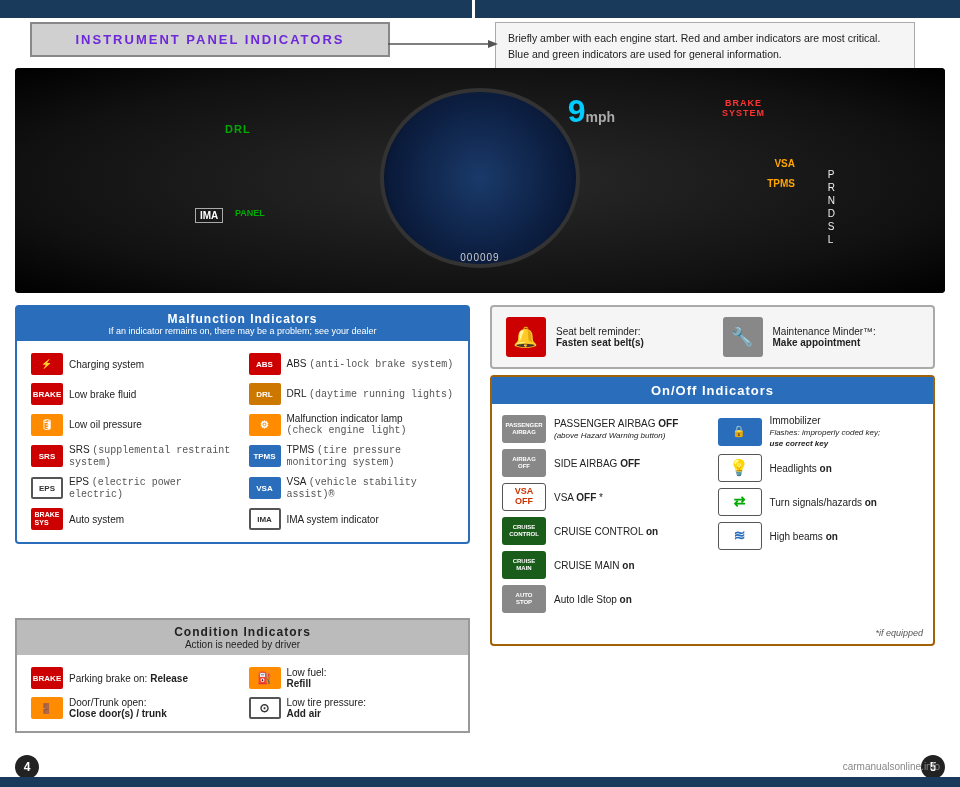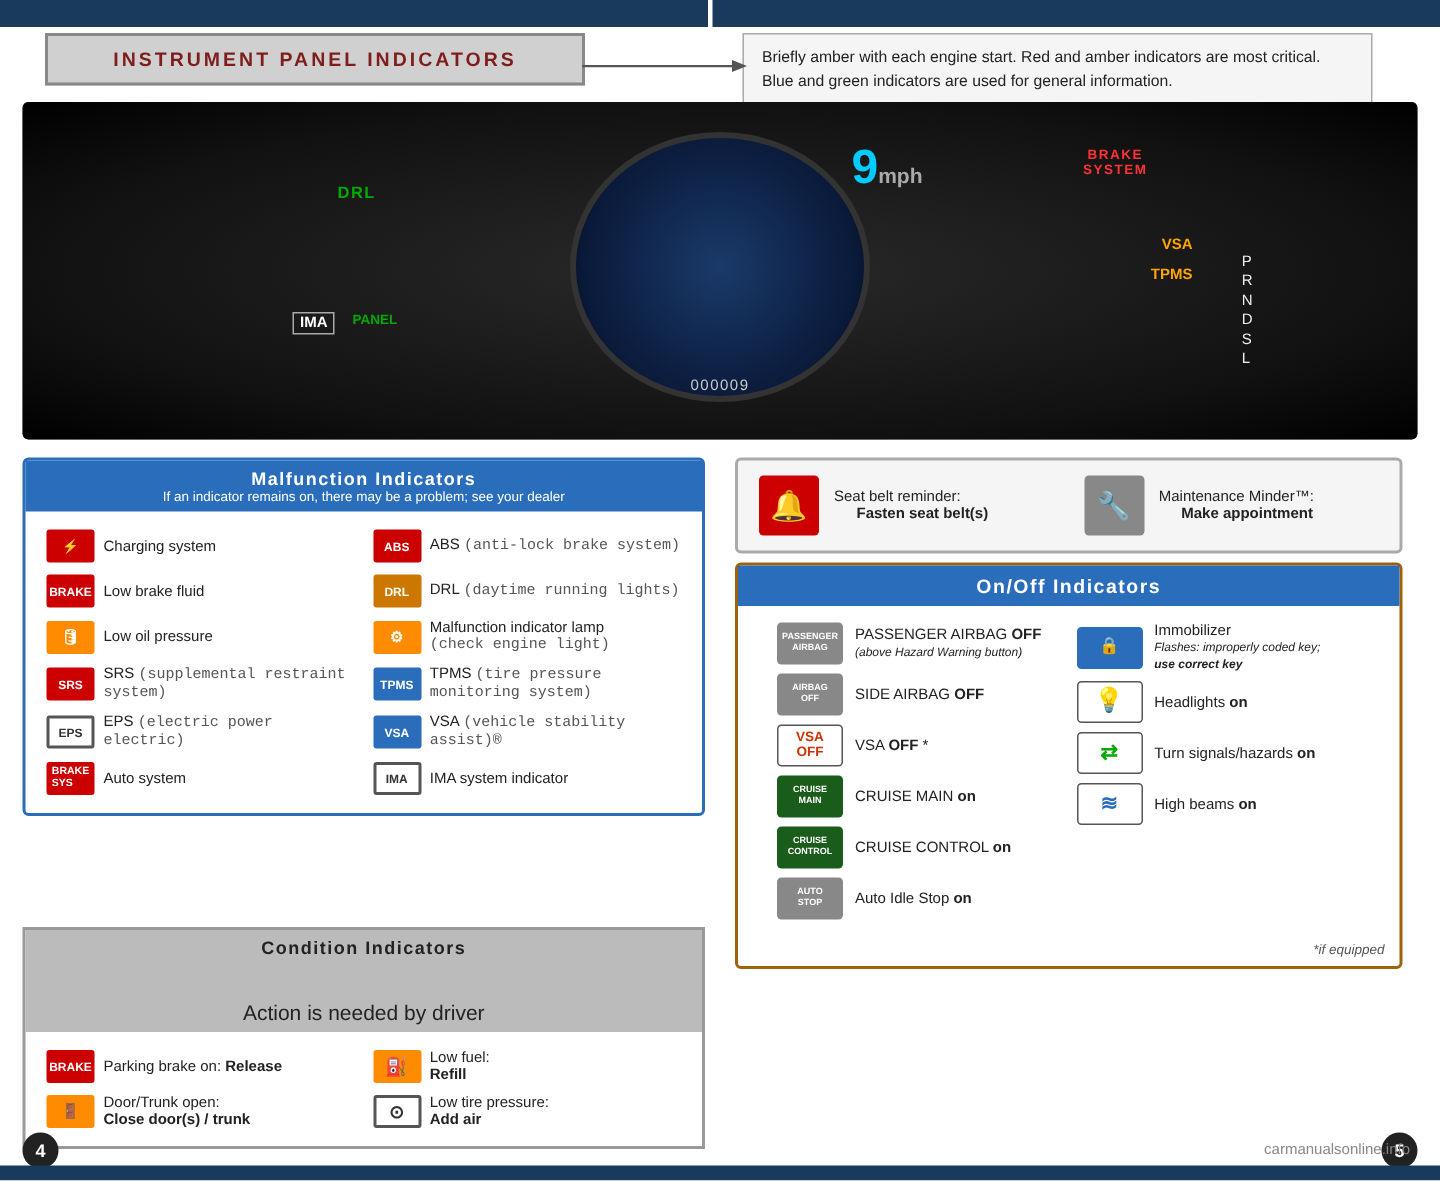--- a/index.html
+++ b/index.html
@@ -30,21 +30,21 @@
     }
 
     .title-box {
       background: #d0d0d0;
       border: 2px solid #888;
       padding: 8px 30px;
       text-align: center;
       font-size: 13px;
       font-weight: bold;
       letter-spacing: 2px;
-      color: #7f1d1d;
+      color: #6d28d9;
       width: 360px;
     }
 
     
     .desc-box {
       position: absolute;
       top: 22px;
       left: 495px;
       width: 420px;
       padding: 8px 12px;
@@ -236,22 +236,21 @@
       color: #222;
       text-align: center;
       padding: 5px 8px;
     }
     .box-header-gray .main-title {
       font-size: 12px;
       font-weight: bold;
       letter-spacing: 1px;
     }
     .box-header-gray .sub-title {
-      font-size: 14px;
-      margin-top: 28px;
+      font-size: 10px;
     }
 
     .condition-grid {
       display: grid;
       grid-template-columns: 1fr 1fr;
       gap: 0;
       padding: 8px;
     }
 
     
@@ -290,21 +289,21 @@
       background: #888;
       border-radius: 3px;
       display: flex;
       align-items: center;
       justify-content: center;
       color: #fff;
       font-size: 18px;
     }
 
     .seatbelt-text { font-size: 10px; color: #222; }
-    .seatbelt-text strong { display: block; margin-left: 15px; }
+    .seatbelt-text strong { display: block; }
 
     
     .onoff-box {
       position: absolute;
       top: 375px; left: 490px;
       width: 445px;
       border: 2px solid #a16207;
       border-radius: 4px;
       background: #fff;
     }
@@ -315,21 +314,21 @@
       text-align: center;
       padding: 6px;
       font-size: 13px;
       font-weight: bold;
       letter-spacing: 1px;
     }
 
     .onoff-grid {
       display: grid;
       grid-template-columns: 1fr 1fr;
-      padding: 8px 26px;
+      padding: 8px 10px;
       gap: 4px 10px;
     }
 
     .onoff-item {
       display: flex;
       align-items: center;
       gap: 8px;
       padding: 3px 0;
     }
 
@@ -581,28 +580,28 @@
       </div>
       <div class="onoff-item">
         <div class="onoff-icon side-airbag" style="font-size:6px;line-height:1.2;">AIRBAG<br>OFF</div>
         <div class="onoff-text">SIDE AIRBAG <strong>OFF</strong></div>
       </div>
       <div class="onoff-item">
         <div class="onoff-icon vsa" style="border:1px solid #555;background:#fff;font-size:9px;color:#cc3300;font-weight:bold;">VSA<br>OFF</div>
         <div class="onoff-text">VSA <strong>OFF</strong> *</div>
       </div>
       <div class="onoff-item">
+        <div class="onoff-icon cruise-ctrl" style="font-size:6px;line-height:1.2;">CRUISE<br>CONTROL</div>
+        <div class="onoff-text">CRUISE CONTROL <strong>on</strong></div>
+      </div>
+      <div class="onoff-item">
         <div class="onoff-icon cruise-main" style="font-size:6px;line-height:1.2;">CRUISE<br>MAIN</div>
         <div class="onoff-text">CRUISE MAIN <strong>on</strong></div>
       </div>
       <div class="onoff-item">
-        <div class="onoff-icon cruise-ctrl" style="font-size:6px;line-height:1.2;">CRUISE<br>CONTROL</div>
-        <div class="onoff-text">CRUISE CONTROL <strong>on</strong></div>
-      </div>
-      <div class="onoff-item">
         <div class="onoff-icon auto-stop" style="font-size:6px;line-height:1.2;">AUTO<br>STOP</div>
         <div class="onoff-text">Auto Idle Stop <strong>on</strong></div>
       </div>
     </div>
 
     <div>
       <div class="onoff-item">
         <div class="onoff-icon immobilizer" style="font-size:11px;">🔒</div>
         <div class="onoff-text">Immobilizer<br><em style="font-size:8px;">Flashes: improperly coded key;<br><strong>use correct key</strong></em></div>
       </div>

